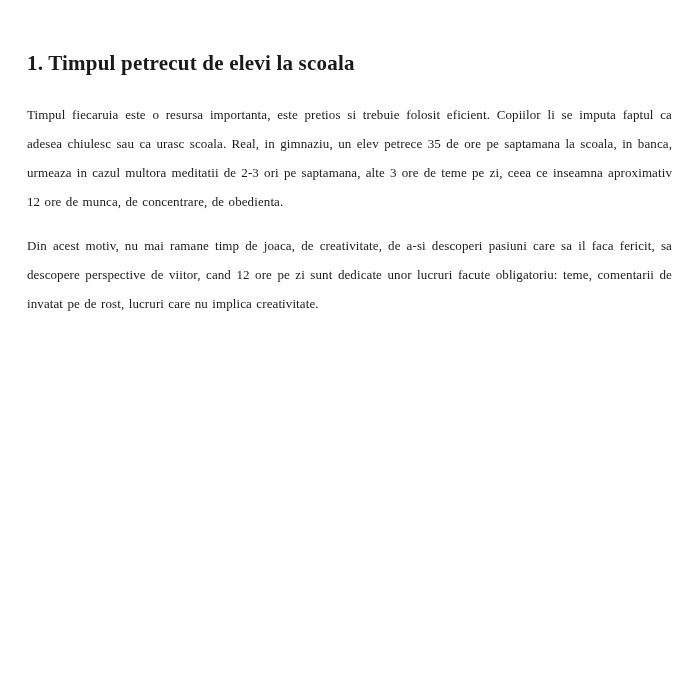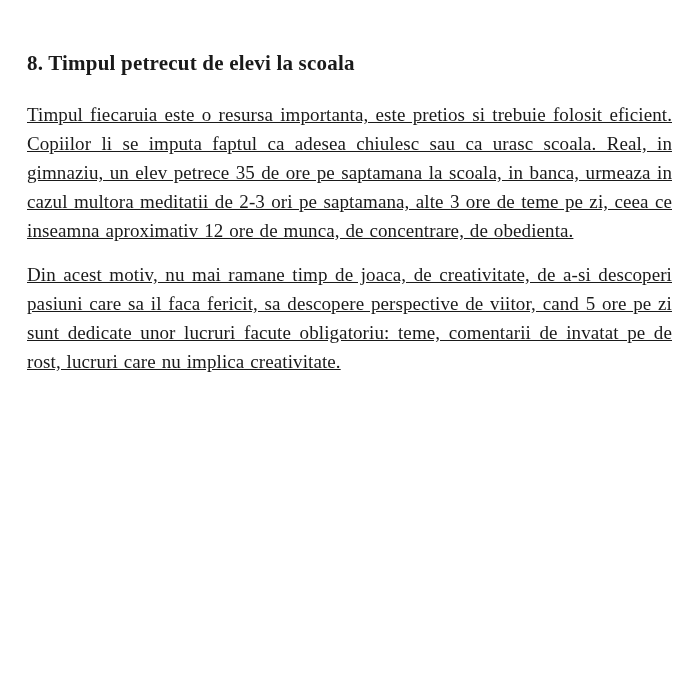--- a/index.html
+++ b/index.html
@@ -21,36 +21,35 @@
     padding: 49px 28px 0 27px;
   }
   .doc-heading {
     font-size: 21px;
     line-height: 29px;
     font-weight: bold;
     margin: 0 0 22px 0;
     letter-spacing: 0.2px;
   }
   .doc-paragraph {
-    font-size: 19px;
+    font-size: 13px;
     line-height: 29px;
     margin: 12px 0 15px 0;
     text-align: justify;
     letter-spacing: 0.1px;
     word-spacing: 1px;
-    text-decoration: underline;
   }
   .doc-paragraph .bold-run {
     font-weight: bold;
   }
 </style>
 </head>
 <body>
 
 <div class="doc">
-  <h1 class="doc-heading">8. Timpul petrecut de elevi la scoala</h1>
+  <h1 class="doc-heading">1. Timpul petrecut de elevi la scoala</h1>
 
   <p class="doc-paragraph">Timpul fiecaruia este o resursa importanta, este pretios si trebuie folosit eficient. Copiilor li se imputa faptul ca adesea chiulesc sau ca urasc scoala. Real, in gimnaziu, un elev petrece 35 de ore pe saptamana la scoala, in banca, urmeaza in cazul multora meditatii de 2-3 ori pe saptamana, alte 3 ore de teme pe zi, ceea ce inseamna aproximativ 12 ore de munca, de concentrare, de obedienta.</p>
 
-  <p class="doc-paragraph">Din acest motiv, nu mai ramane timp de joaca, de creativitate, de a-si descoperi pasiuni care sa il faca fericit, sa descopere perspective de viitor, cand 5 ore pe zi sunt dedicate unor lucruri facute obligatoriu: teme, comentarii de invatat pe de rost, lucruri care nu implica creativitate.</p>
+  <p class="doc-paragraph">Din acest motiv, nu mai ramane timp de joaca, de creativitate, de a-si descoperi pasiuni care sa il faca fericit, sa descopere perspective de viitor, cand 12 ore pe zi sunt dedicate unor lucruri facute obligatoriu: teme, comentarii de invatat pe de rost, lucruri care nu implica creativitate.</p>
 
 
 </div>
 
 </body></html>

